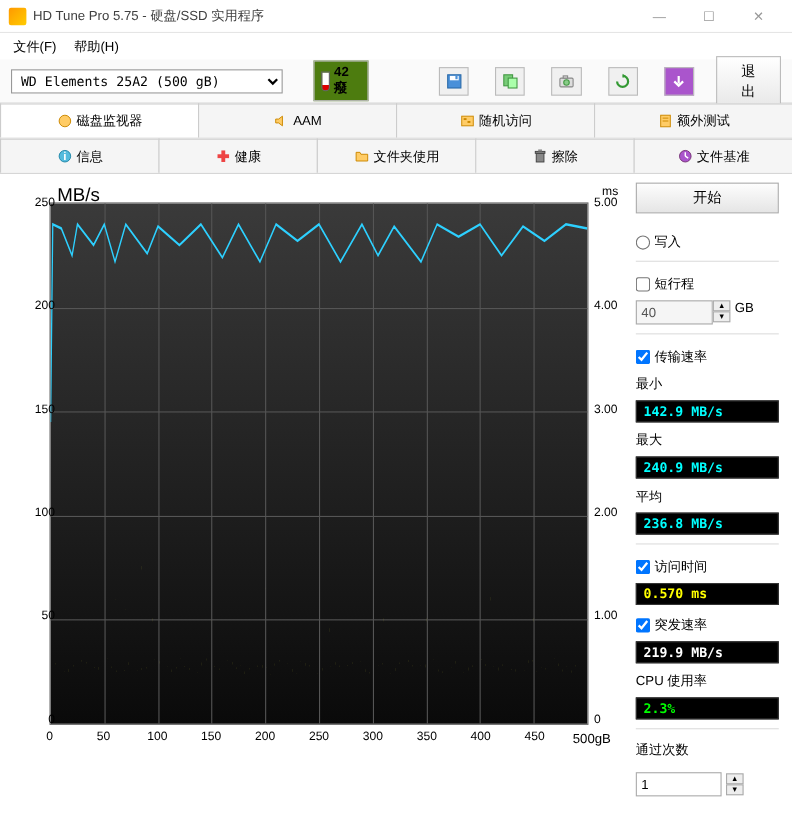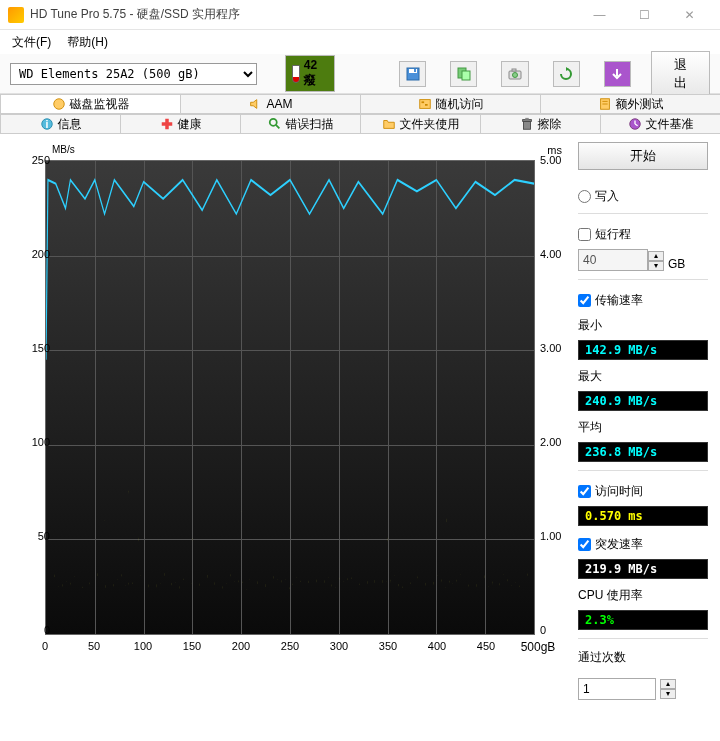--- a/index.html
+++ b/index.html
@@ -11,30 +11,30 @@
 .menubar { height: 24px; background: #fff; display: flex; align-items: center; padding: 0 4px; }
 .menu-item { padding: 2px 8px; cursor: pointer; }
 .toolbar { height: 40px; background: #fafafa; display: flex; align-items: center; padding: 4px 10px; gap: 20px; border-bottom: 1px solid #e0e0e0; }
 .drive-select { width: 255px; height: 22px; border: 1px solid #999; background: #fff; padding: 0 4px; font-family: monospace; }
 .temp-box { display: flex; align-items: center; border: 1px solid #bbb; padding: 2px 6px; margin-left: 8px; background: #4d7c0f; }
 .thermo { width: 8px; height: 18px; background: linear-gradient(to top, #d00 30%, #fff 30%); border: 1px solid #666; border-radius: 0 0 4px 4px; margin-right: 4px; }
 .temp-text { font-weight: bold; }
 .tool-btn { width: 28px; height: 26px; border: 1px solid #bbb; background: #f0f0f0; display: flex; align-items: center; justify-content: center; cursor: pointer; margin-left: 4px; }
 .tool-btn svg { width: 16px; height: 16px; }
 .exit-btn { padding: 4px 16px; border: 1px solid #bbb; background: linear-gradient(#fff, #e8e8e8); cursor: pointer; font-size: 13px; }
-.tabs-row { display: flex; border-bottom: 1px solid #ccc; background: #fafafa; height: 20px; }
+.tabs-row { display: flex; border-bottom: 1px solid #ccc; background: #fafafa; height: 32px; }
 .tab { flex: 1; display: flex; align-items: center; justify-content: center; gap: 4px; border: 1px solid #ccc; border-bottom: none; margin-right: -1px; padding: 2px 4px; cursor: pointer; background: #f5f5f5; font-size: 12px; }
 .tab.active { background: #fff; }
 .tab-icon { width: 14px; height: 14px; }
 .main { display: flex; padding: 8px 10px; gap: 8px; }
 .chart-area { position: relative; width: 560px; height: 520px; }
 .y-label { position: absolute; right: 520px; font-size: 11px; text-align: right; width: 30px; }
 .y-label2 { position: absolute; left: 530px; font-size: 11px; width: 30px; }
 .x-label { position: absolute; top: 498px; font-size: 11px; transform: translateX(-50%); }
-.axis-title-l { position: absolute; top: 2px; left: 42px; font-size: 10px; text-align: right; }
+.axis-title-l { position: absolute; top: 2px; left: 42px; font-size: 17px; text-align: right; }
 .axis-title-r { position: absolute; top: 2px; right: 8px; font-size: 11px; }
 .chart-plot { position: absolute; left: 35px; top: 18px; width: 490px; height: 475px; background: linear-gradient(to bottom, #3a3a3a, #0a0a0a); border: 1px solid #666; }
 .grid-v, .grid-h { position: absolute; background: #555; }
 .grid-v { width: 1px; height: 100%; top: 0; }
 .grid-h { height: 1px; width: 100%; left: 0; }
 .sidebar { width: 130px; display: flex; flex-direction: column; gap: 6px; }
 .side-btn { padding: 4px 0; border: 1px solid #aaa; background: linear-gradient(#fdfdfd, #e5e5e5); text-align: center; cursor: pointer; font-size: 13px; }
 .radio-row { display: flex; align-items: center; gap: 4px; }
 .radio-row input { margin: 0; }
 .chk-row { display: flex; align-items: center; gap: 4px; margin-top: 4px; }
@@ -148,27 +148,20 @@
         <text x="8" y="12" text-anchor="middle" fill="#fff" font-size="10" font-weight="bold">i</text>
       </svg>
       <span>信息</span>
     </div>
   <div class="tab">
       <svg class="tab-icon" viewBox="0 0 16 16">
         <rect x="6" y="2" width="4" height="12" fill="#e44"></rect>
         <rect x="2" y="6" width="12" height="4" fill="#e44"></rect>
       </svg>
       <span>健康</span>
-    </div>
-  <div class="tab">
-      <svg class="tab-icon" viewBox="0 0 16 16">
-        <circle cx="6" cy="6" r="4" fill="none" stroke="#393" stroke-width="2"></circle>
-        <line x1="9" y1="9" x2="13" y2="13" stroke="#393" stroke-width="2"></line>
-      </svg>
-      <span>错误扫描</span>
     </div>
   <div class="tab">
       <svg class="tab-icon" viewBox="0 0 16 16">
         <path d="M2 4 L6 4 L7 6 L14 6 L14 13 L2 13 Z" fill="#fc6" stroke="#c80"></path>
       </svg>
       <span>文件夹使用</span>
     </div>
   <div class="tab">
       <svg class="tab-icon" viewBox="0 0 16 16">
         <rect x="4" y="5" width="8" height="9" fill="#888" stroke="#444"></rect>
@@ -382,21 +375,21 @@
     <div style="height:6px"></div>
     <label class="radio-row">
         <input type="radio" name="rw" style="">
         <span>写入</span>
       </label>
     <hr class="sep">
     <label class="chk-row">
         <input type="checkbox" style="">
         <span>短行程</span>
       </label>
-    <div style="display:flex; align-items:flex-end">
+    <div style="display:flex; align-items:flex-start">
       <input class="stroke-input" disabled="" value="40" style="">
       <div class="spinner">
           <div>▴</div>
           <div>▾</div>
         </div>
       <span class="gb-label">GB</span>
     </div>
     <hr class="sep">
     <label class="chk-row">
         <input type="checkbox" checked="" style="">

